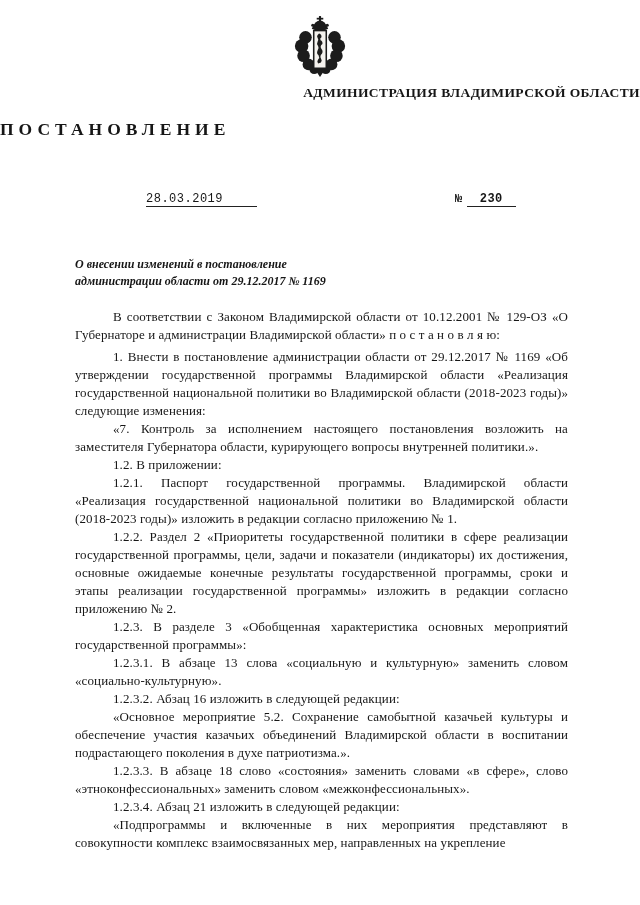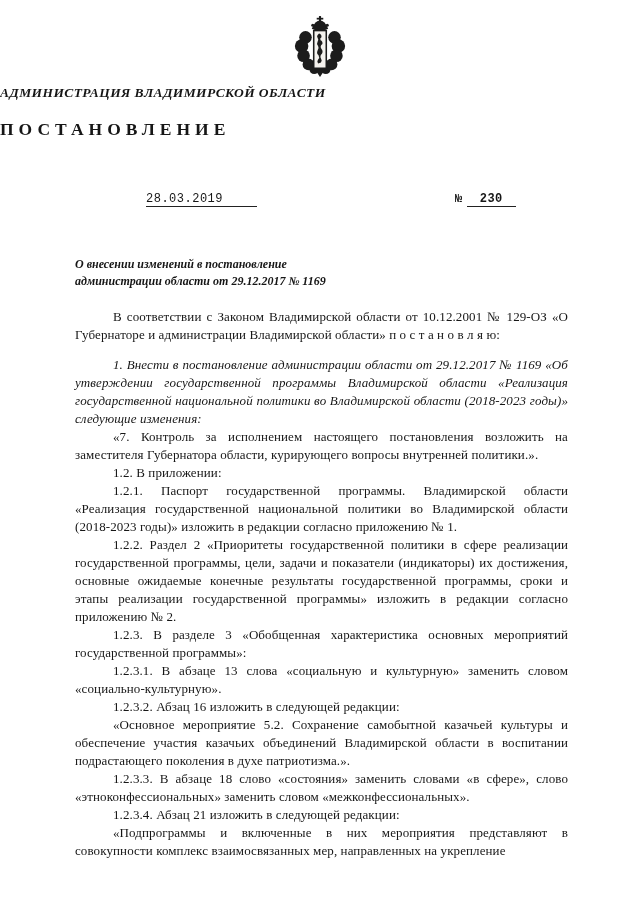--- a/index.html
+++ b/index.html
@@ -12,25 +12,24 @@
     color:#161616;
     font-family:"Liberation Serif", serif;
     box-shadow:0 0 4px rgba(0,0,0,.25);
   }
   .emblem{
     position:absolute;top:16px;left:50%;transform:translateX(-50%);
     width:58px;height:62px;
   }
   .org-name{
     position:absolute;top:85px;left:0;right:0;
-    text-align:left;
+    text-align:right;
     font-weight:bold;
     font-size:13.5px;
     letter-spacing:.4px;
-    font-style:italic;
   }
   .doc-type{
     position:absolute;top:119px;left:0;right:0;
     text-align:left;
     font-weight:bold;
     font-size:17.5px;
     letter-spacing:5px;
   }
   .date-row{
     position:absolute;top:192px;left:75px;right:72px;height:22px;
@@ -64,21 +63,21 @@
     position:absolute;top:308px;left:75px;right:72px;
     font-size:13px;
     line-height:18px;
     letter-spacing:.1px;
   }
   .body-text p{
     margin:0;
     text-align:justify;
     text-indent:38px;
   }
-  .body-text p:nth-child(2){margin-top:12px;font-style:italic;}
+  .body-text p:nth-child(2){margin-top:4px;}
 </style>
 </head>
 <body>
 
 <div class="page">
 
   <div class="emblem">
     <svg viewBox="0 0 60 64" width="58" height="62" aria-hidden="true">
       <g fill="#1c1c1c">
 

